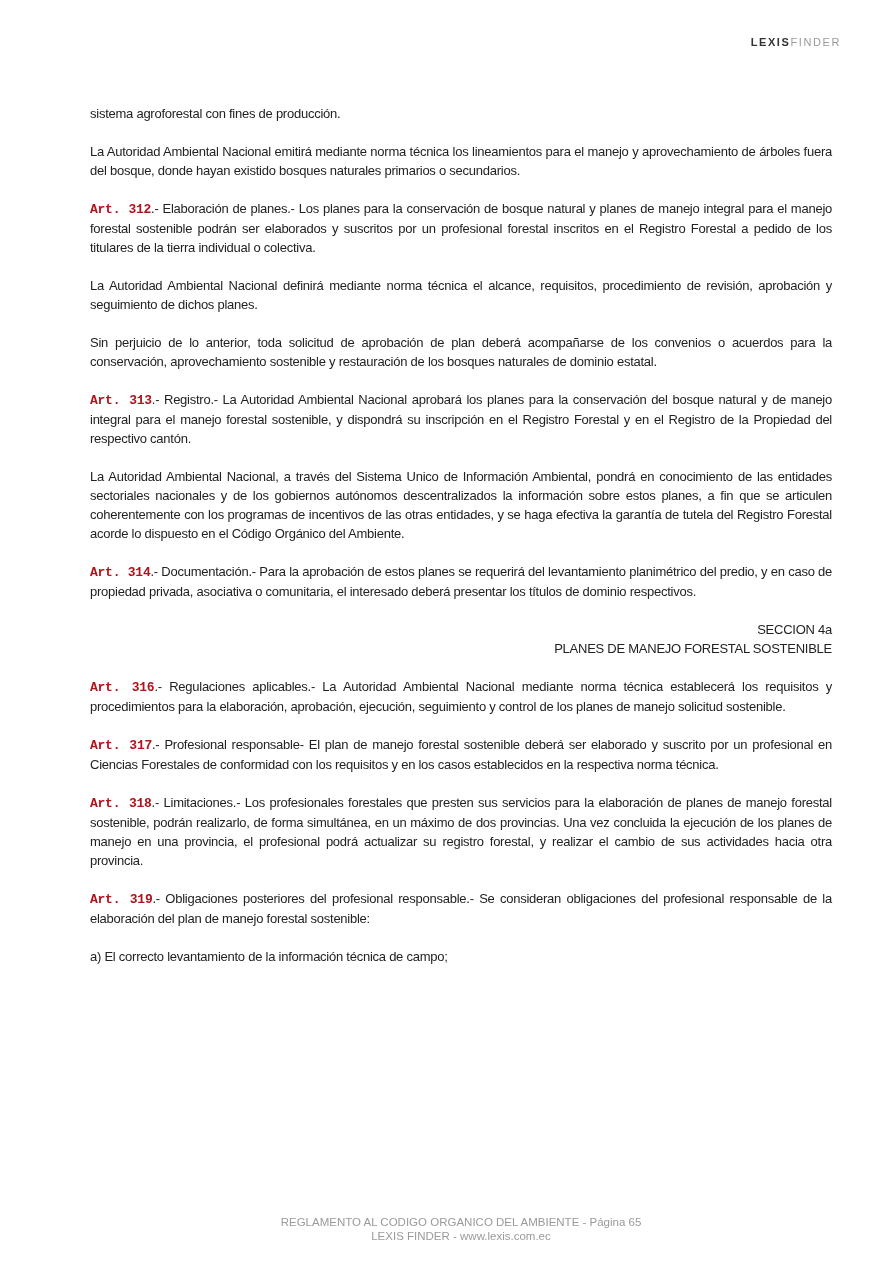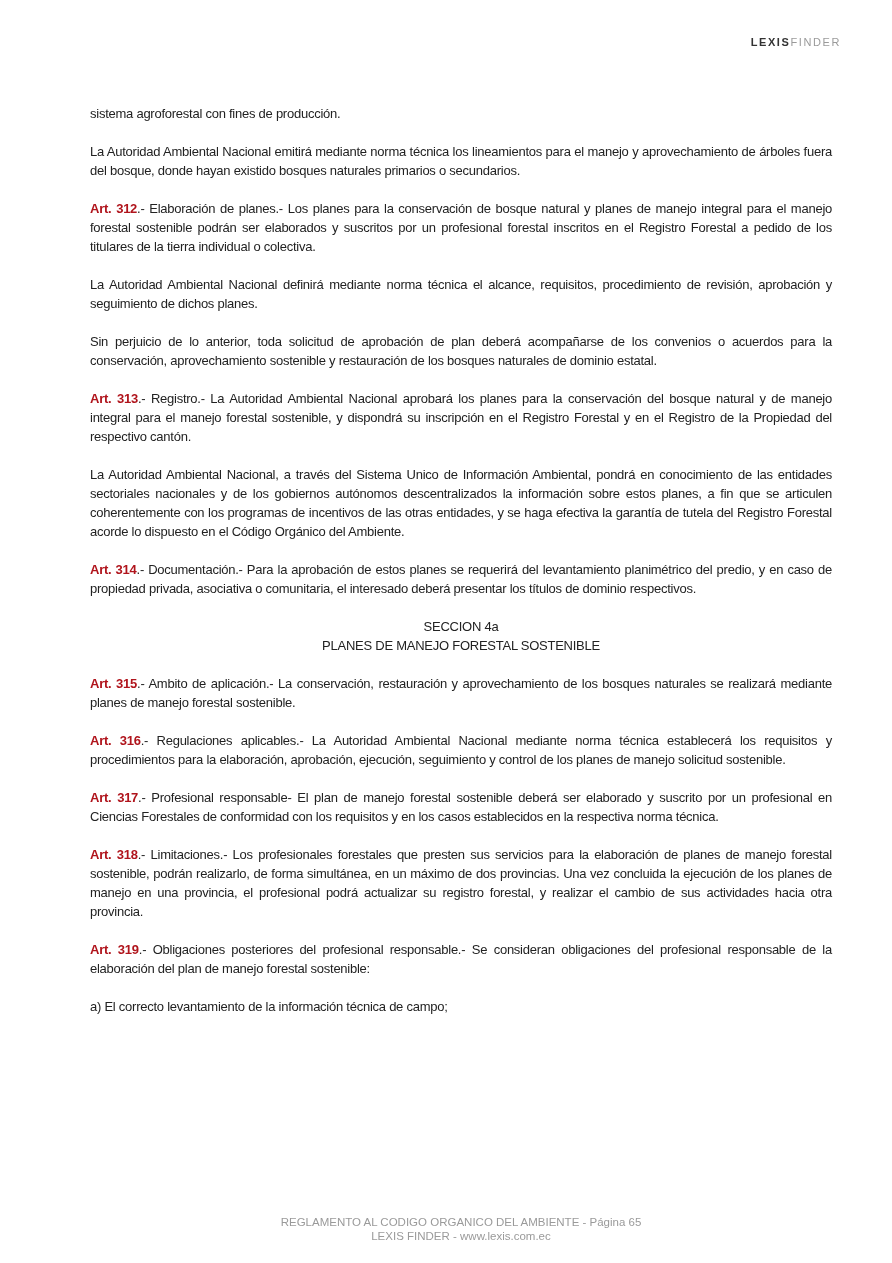--- a/index.html
+++ b/index.html
@@ -10,22 +10,22 @@
       letter-spacing: 1.6px; color: #9a9a9a;
     }
     .brand b { color: #333333; font-weight: bold; }
     .content {
       position: absolute; left: 90px; top: 104px; width: 742px;
       font-family: "Liberation Sans", sans-serif; font-size: 13px;
       line-height: 19px; color: #222222; text-align: justify;
       letter-spacing: -0.25px;
     }
     .content p { margin: 0 0 19px 0; }
-    .art { color: #b0141c; font-weight: bold; }
-    .section { text-align: center; }
+    .art { color: #b0141c; font-weight: bold; font-family: Liberation Mono, monospace; }
+    .section { text-align: right; }
     .footer {
       position: absolute; top: 1215px; left: 0; width: 892px; text-align: center;
       font-family: "Liberation Sans", sans-serif; font-size: 11.5px;
       line-height: 14px; color: #9a9a9a; margin-left: 30px;
     }
     .footer div { margin-left: -30px; }
   </style>
 </head>
 <body>
 
@@ -34,21 +34,20 @@
 <div class="content">
   <p>sistema agroforestal con fines de producción.</p>
   <p>La Autoridad Ambiental Nacional emitirá mediante norma técnica los lineamientos para el manejo y aprovechamiento de árboles fuera del bosque, donde hayan existido bosques naturales primarios o secundarios.</p>
   <p><span class="art">Art. 312</span><span>.- Elaboración de planes.- Los planes para la conservación de bosque natural y planes de manejo integral para el manejo forestal sostenible podrán ser elaborados y suscritos por un profesional forestal inscritos en el Registro Forestal a pedido de los titulares de la tierra individual o colectiva.</span></p>
   <p>La Autoridad Ambiental Nacional definirá mediante norma técnica el alcance, requisitos, procedimiento de revisión, aprobación y seguimiento de dichos planes.</p>
   <p>Sin perjuicio de lo anterior, toda solicitud de aprobación de plan deberá acompañarse de los convenios o acuerdos para la conservación, aprovechamiento sostenible y restauración de los bosques naturales de dominio estatal.</p>
   <p><span class="art">Art. 313</span><span>.- Registro.- La Autoridad Ambiental Nacional aprobará los planes para la conservación del bosque natural y de manejo integral para el manejo forestal sostenible, y dispondrá su inscripción en el Registro Forestal y en el Registro de la Propiedad del respectivo cantón.</span></p>
   <p>La Autoridad Ambiental Nacional, a través del Sistema Unico de Información Ambiental, pondrá en conocimiento de las entidades sectoriales nacionales y de los gobiernos autónomos descentralizados la información sobre estos planes, a fin que se articulen coherentemente con los programas de incentivos de las otras entidades, y se haga efectiva la garantía de tutela del Registro Forestal acorde lo dispuesto en el Código Orgánico del Ambiente.</p>
   <p><span class="art">Art. 314</span><span>.- Documentación.- Para la aprobación de estos planes se requerirá del levantamiento planimétrico del predio, y en caso de propiedad privada, asociativa o comunitaria, el interesado deberá presentar los títulos de dominio respectivos.</span></p>
   <p class="section"><span>SECCION 4a</span><br><span>PLANES DE MANEJO FORESTAL SOSTENIBLE</span></p>
-  <p><span class="art">Art. 315</span><span>.- Ambito de aplicación.- La conservación, restauración y aprovechamiento de los bosques naturales se realizará mediante planes de manejo forestal sostenible.</span></p>
   <p><span class="art">Art. 316</span><span>.- Regulaciones aplicables.- La Autoridad Ambiental Nacional mediante norma técnica establecerá los requisitos y procedimientos para la elaboración, aprobación, ejecución, seguimiento y control de los planes de manejo solicitud sostenible.</span></p>
   <p><span class="art">Art. 317</span><span>.- Profesional responsable- El plan de manejo forestal sostenible deberá ser elaborado y suscrito por un profesional en Ciencias Forestales de conformidad con los requisitos y en los casos establecidos en la respectiva norma técnica.</span></p>
   <p><span class="art">Art. 318</span><span>.- Limitaciones.- Los profesionales forestales que presten sus servicios para la elaboración de planes de manejo forestal sostenible, podrán realizarlo, de forma simultánea, en un máximo de dos provincias. Una vez concluida la ejecución de los planes de manejo en una provincia, el profesional podrá actualizar su registro forestal, y realizar el cambio de sus actividades hacia otra provincia.</span></p>
   <p><span class="art">Art. 319</span><span>.- Obligaciones posteriores del profesional responsable.- Se consideran obligaciones del profesional responsable de la elaboración del plan de manejo forestal sostenible:</span></p>
   <p>a) El correcto levantamiento de la información técnica de campo;</p>
 </div>
 
 <div class="footer">
   <div>REGLAMENTO AL CODIGO ORGANICO DEL AMBIENTE - Página 65</div>
   <div>LEXIS FINDER - www.lexis.com.ec</div>

